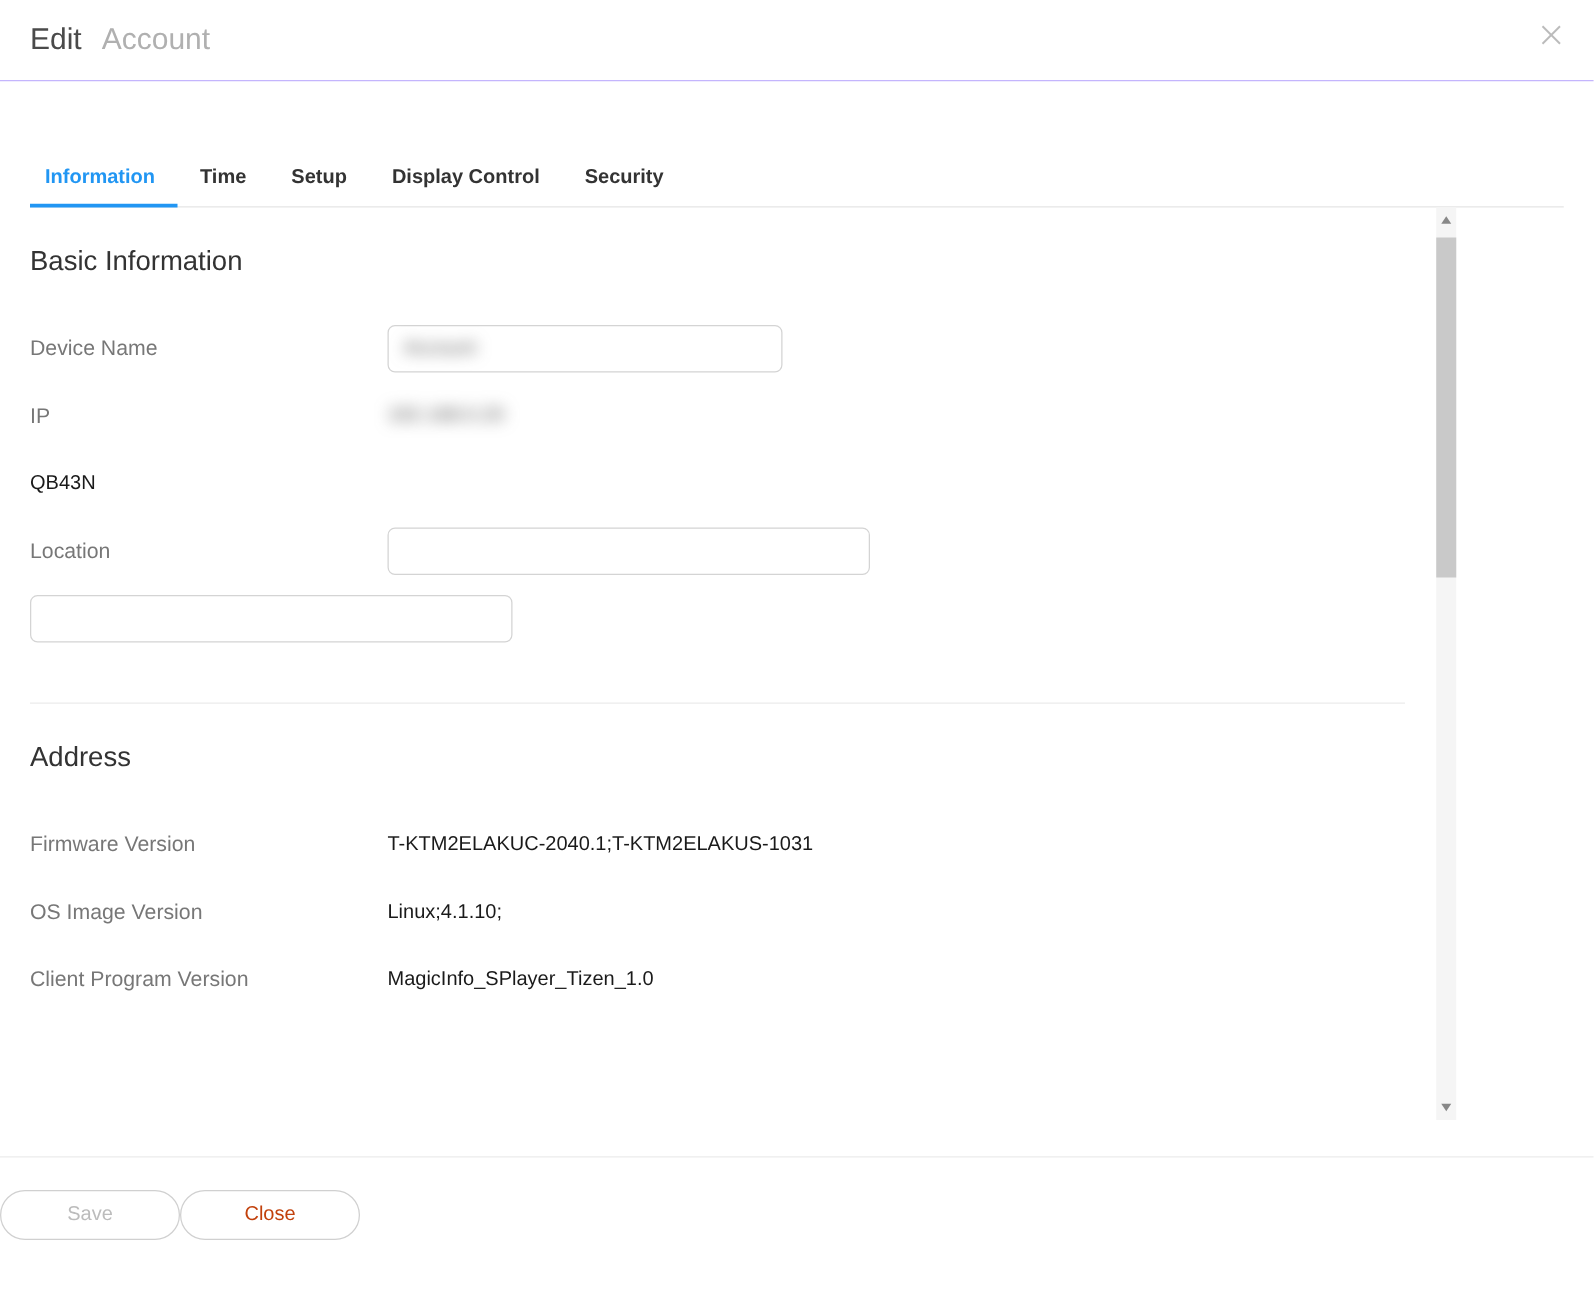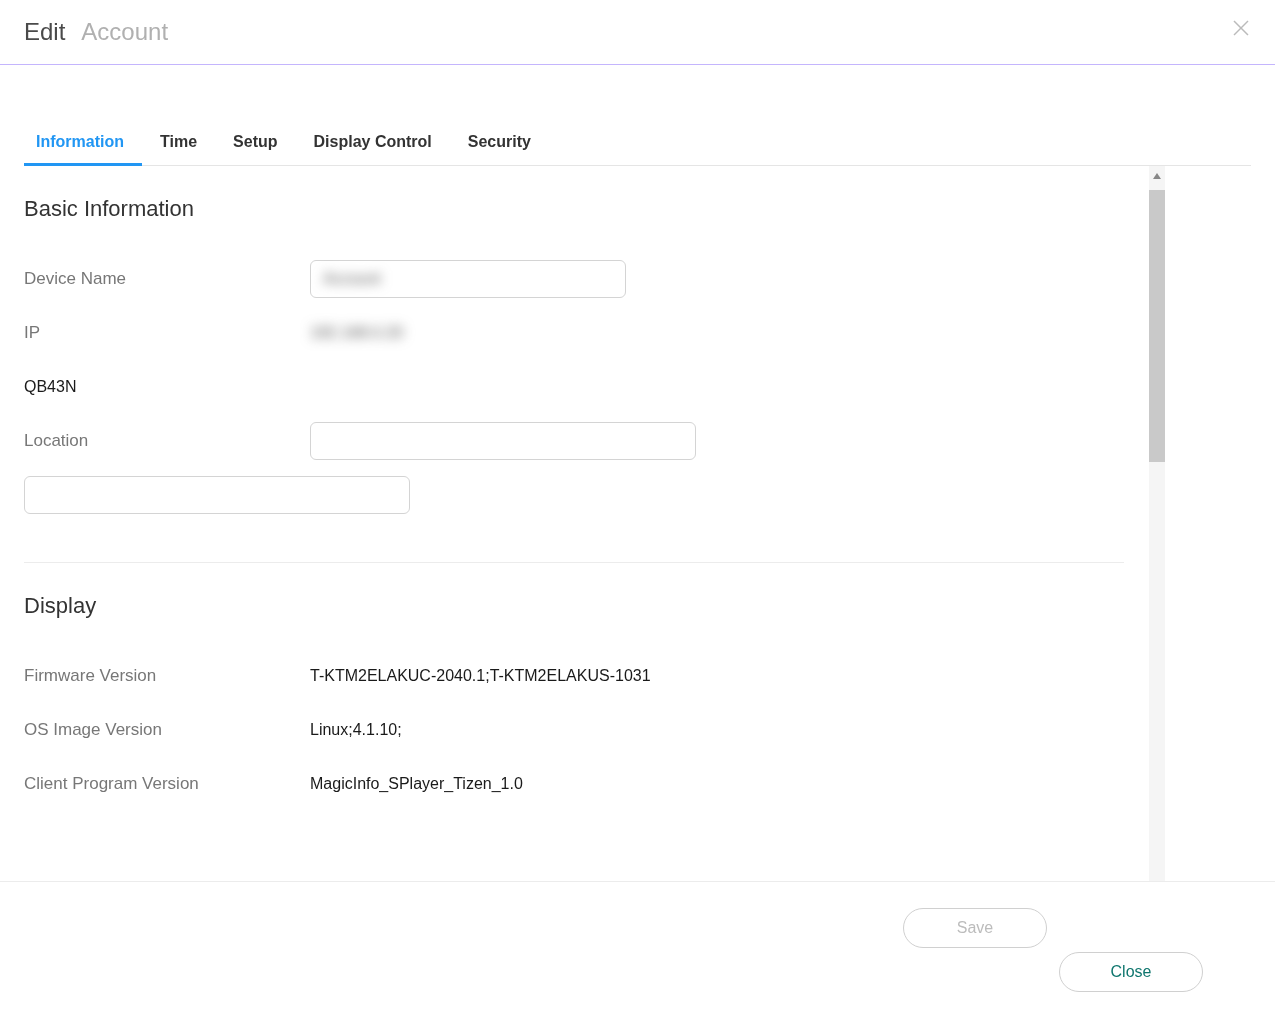--- a/index.html
+++ b/index.html
@@ -164,42 +164,39 @@
       display: flex;
       align-items: center;
     }
     .footer {
       position: absolute;
       left: 0;
       right: 0;
       bottom: 0;
       padding: 26px 72px 40px 0;
       display: flex;
-      justify-content: flex-end;
-      gap: 12px;
       border-top: 1px solid #ececec;
       background: #fff;
     }
     .btn {
       height: 40px;
       min-width: 144px;
       border: 1px solid #d0d0d0;
       border-radius: 20px;
       background: #fff;
       font-size: 16px;
       cursor: pointer;
       padding: 0 24px;
     }
     .btn.disabled {
       color: #bcbcbc;
       cursor: default;
     }
     .btn.primary {
-      color: #0f766e;
-      margin-top: 44px;
+      color: #c2410c;
     }
   </style>
 </head>
 <body>
 
 <div class="modal-header">
   <span class="title-edit">Edit</span>
   <span class="title-account">Account</span>
   <span class="close-x">
     <svg viewBox="0 0 20 20" stroke="currentColor" stroke-width="1.5" fill="none">
@@ -245,21 +242,21 @@
       <div class="field-label">Location</div>
       <input class="text-input long" type="text" value="" style="">
     </div>
 
     <div class="field-row">
       <input class="text-input long" type="text" value="" style="">
     </div>
   </div>
 
   <div class="section">
-    <div class="section-title">Display</div>
+    <div class="section-title">Address</div>
 
     <div class="field-row">
       <div class="field-label">Firmware Version</div>
       <div class="field-value">T-KTM2ELAKUC-2040.1;T-KTM2ELAKUS-1031</div>
     </div>
 
     <div class="field-row">
       <div class="field-label">OS Image Version</div>
       <div class="field-value">Linux;4.1.10;</div>
     </div>

